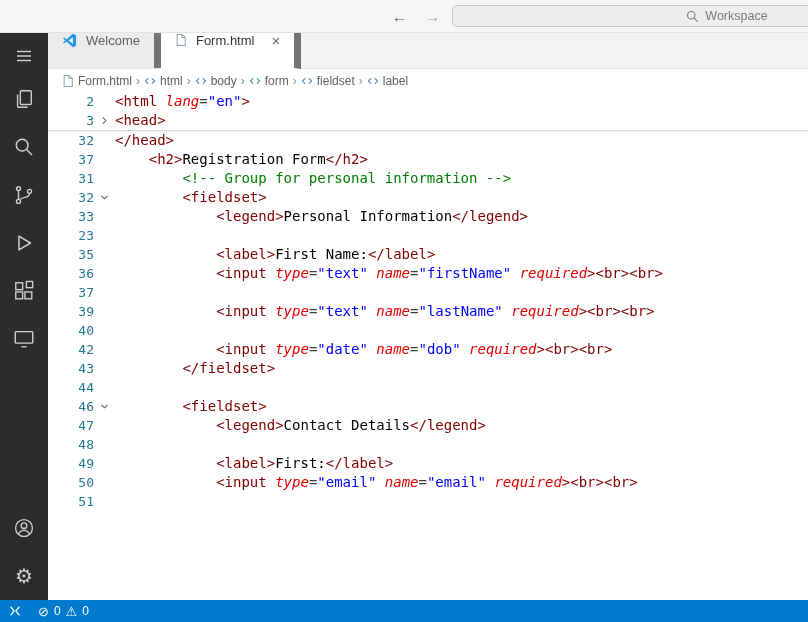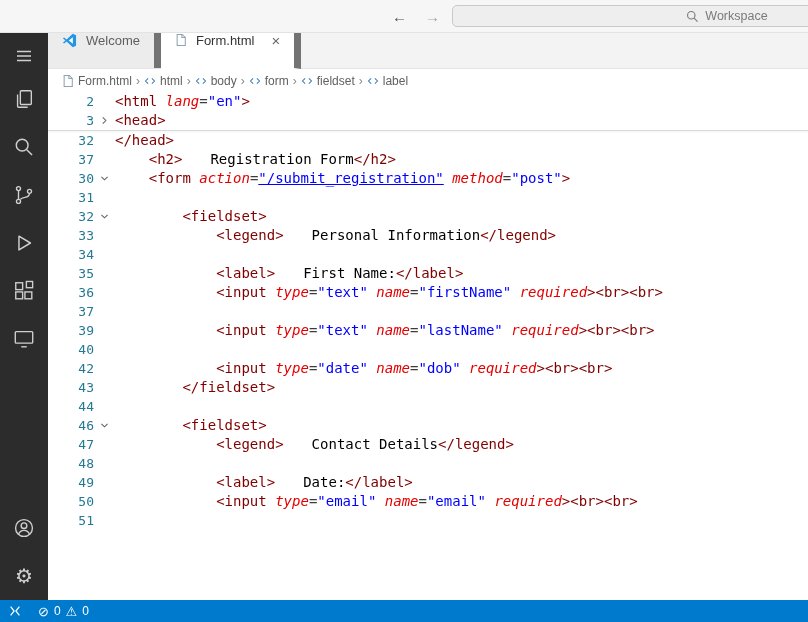--- a/index.html
+++ b/index.html
@@ -49,21 +49,21 @@
   .sticky{border-bottom:1px solid #d9d9d9;box-shadow:0 1px 2px rgba(0,0,0,0.05);background:#fff;}
   .line{display:flex;height:19px;line-height:19px;}
   .ln{width:46px;flex:none;text-align:right;color:#237893;font-size:13px;user-select:none;cursor:pointer;}
   .fold{width:21px;flex:none;display:flex;align-items:center;justify-content:center;}
   .codeln{white-space:pre;flex:1;overflow:hidden;}
   .tk-t{color:#800000;}
   .tk-a{color:#e50000;font-style:italic;}
   .tk-e{color:#3b3b3b;}
   .tk-v{color:#0000ff;}
   .tk-l{color:#0000ff;text-decoration:underline;}
-  .tk-x{color:#000000;margin-left:28px;}
+  .tk-x{color:#000000;}
   .tk-c{color:#008000;}
 
   
   .status-bar{height:22px;background:#007acc;color:#ffffff;display:flex;align-items:center;font-size:12px;flex:none;}
   .sb-item{display:flex;align-items:center;gap:5px;padding:0 8px;height:100%;cursor:pointer;}
   .sb-remote{padding:0 8px;}
   .sb-ic{font-size:13px;line-height:1;}
 </style>
 </head>
 <body>
@@ -253,49 +253,40 @@
               <div class="ln">32</div>
               <div class="fold"></div>
               <div class="codeln"><span class="tk-t">&lt;/head&gt;</span></div>
             </div>
             <div class="line">
               <div class="ln">37</div>
               <div class="fold"></div>
               <div class="codeln"><span>    </span><span class="tk-t">&lt;h2&gt;</span><span class="tk-x">Registration Form</span><span class="tk-t">&lt;/h2&gt;</span></div>
             </div>
             <div class="line">
-              <div class="ln">30</div>
-              <div class="fold">
-                <svg width="11" height="11" viewBox="0 0 16 16" fill="none">
-                  <path d="M3.5 5.5 8 10l4.5-4.5" stroke="#616161" stroke-width="1.5"></path>
-                </svg>
-              </div>
-              <div class="codeln"><span>    </span><span class="tk-t">&lt;form</span><span class="tk-a"> action</span><span class="tk-e">=</span><span class="tk-l">"/submit_registration"</span><span class="tk-a"> method</span><span class="tk-e">=</span><span class="tk-v">"post"</span><span class="tk-t">&gt;</span></div>
-            </div>
-            <div class="line">
               <div class="ln">31</div>
               <div class="fold"></div>
-              <div class="codeln"><span>        </span></div>
+              <div class="codeln"><span>        </span><span class="tk-c">&lt;!-- Group for personal information --&gt;</span></div>
             </div>
             <div class="line">
               <div class="ln">32</div>
               <div class="fold">
                 <svg width="11" height="11" viewBox="0 0 16 16" fill="none">
                   <path d="M3.5 5.5 8 10l4.5-4.5" stroke="#616161" stroke-width="1.5"></path>
                 </svg>
               </div>
               <div class="codeln"><span>        </span><span class="tk-t">&lt;fieldset&gt;</span></div>
             </div>
             <div class="line">
               <div class="ln">33</div>
               <div class="fold"></div>
               <div class="codeln"><span>            </span><span class="tk-t">&lt;legend&gt;</span><span class="tk-x">Personal Information</span><span class="tk-t">&lt;/legend&gt;</span></div>
             </div>
             <div class="line">
-              <div class="ln">34</div>
+              <div class="ln">23</div>
               <div class="fold"></div>
               <div class="codeln"></div>
             </div>
             <div class="line">
               <div class="ln">35</div>
               <div class="fold"></div>
               <div class="codeln"><span>            </span><span class="tk-t">&lt;label&gt;</span><span class="tk-x">First Name:</span><span class="tk-t">&lt;/label&gt;</span></div>
             </div>
             <div class="line">
               <div class="ln">36</div>
@@ -347,21 +338,21 @@
               <div class="codeln"><span>            </span><span class="tk-t">&lt;legend&gt;</span><span class="tk-x">Contact Details</span><span class="tk-t">&lt;/legend&gt;</span></div>
             </div>
             <div class="line">
               <div class="ln">48</div>
               <div class="fold"></div>
               <div class="codeln"></div>
             </div>
             <div class="line">
               <div class="ln">49</div>
               <div class="fold"></div>
-              <div class="codeln"><span>            </span><span class="tk-t">&lt;label&gt;</span><span class="tk-x">Date:</span><span class="tk-t">&lt;/label&gt;</span></div>
+              <div class="codeln"><span>            </span><span class="tk-t">&lt;label&gt;</span><span class="tk-x">First:</span><span class="tk-t">&lt;/label&gt;</span></div>
             </div>
             <div class="line">
               <div class="ln">50</div>
               <div class="fold"></div>
               <div class="codeln"><span>            </span><span class="tk-t">&lt;input</span><span class="tk-a"> type</span><span class="tk-e">=</span><span class="tk-v">"email"</span><span class="tk-a"> name</span><span class="tk-e">=</span><span class="tk-v">"email"</span><span class="tk-a"> required</span><span class="tk-t">&gt;</span><span class="tk-t">&lt;br&gt;</span><span class="tk-t">&lt;br&gt;</span></div>
             </div>
             <div class="line">
               <div class="ln">51</div>
               <div class="fold"></div>
               <div class="codeln"></div>

